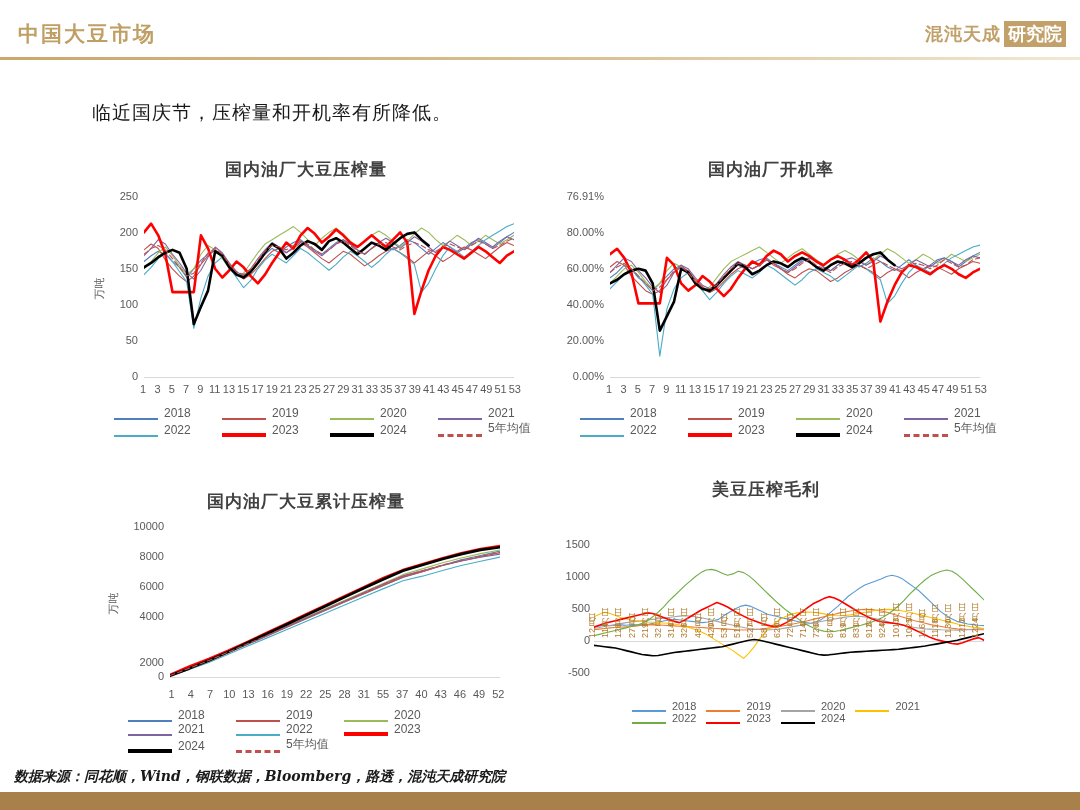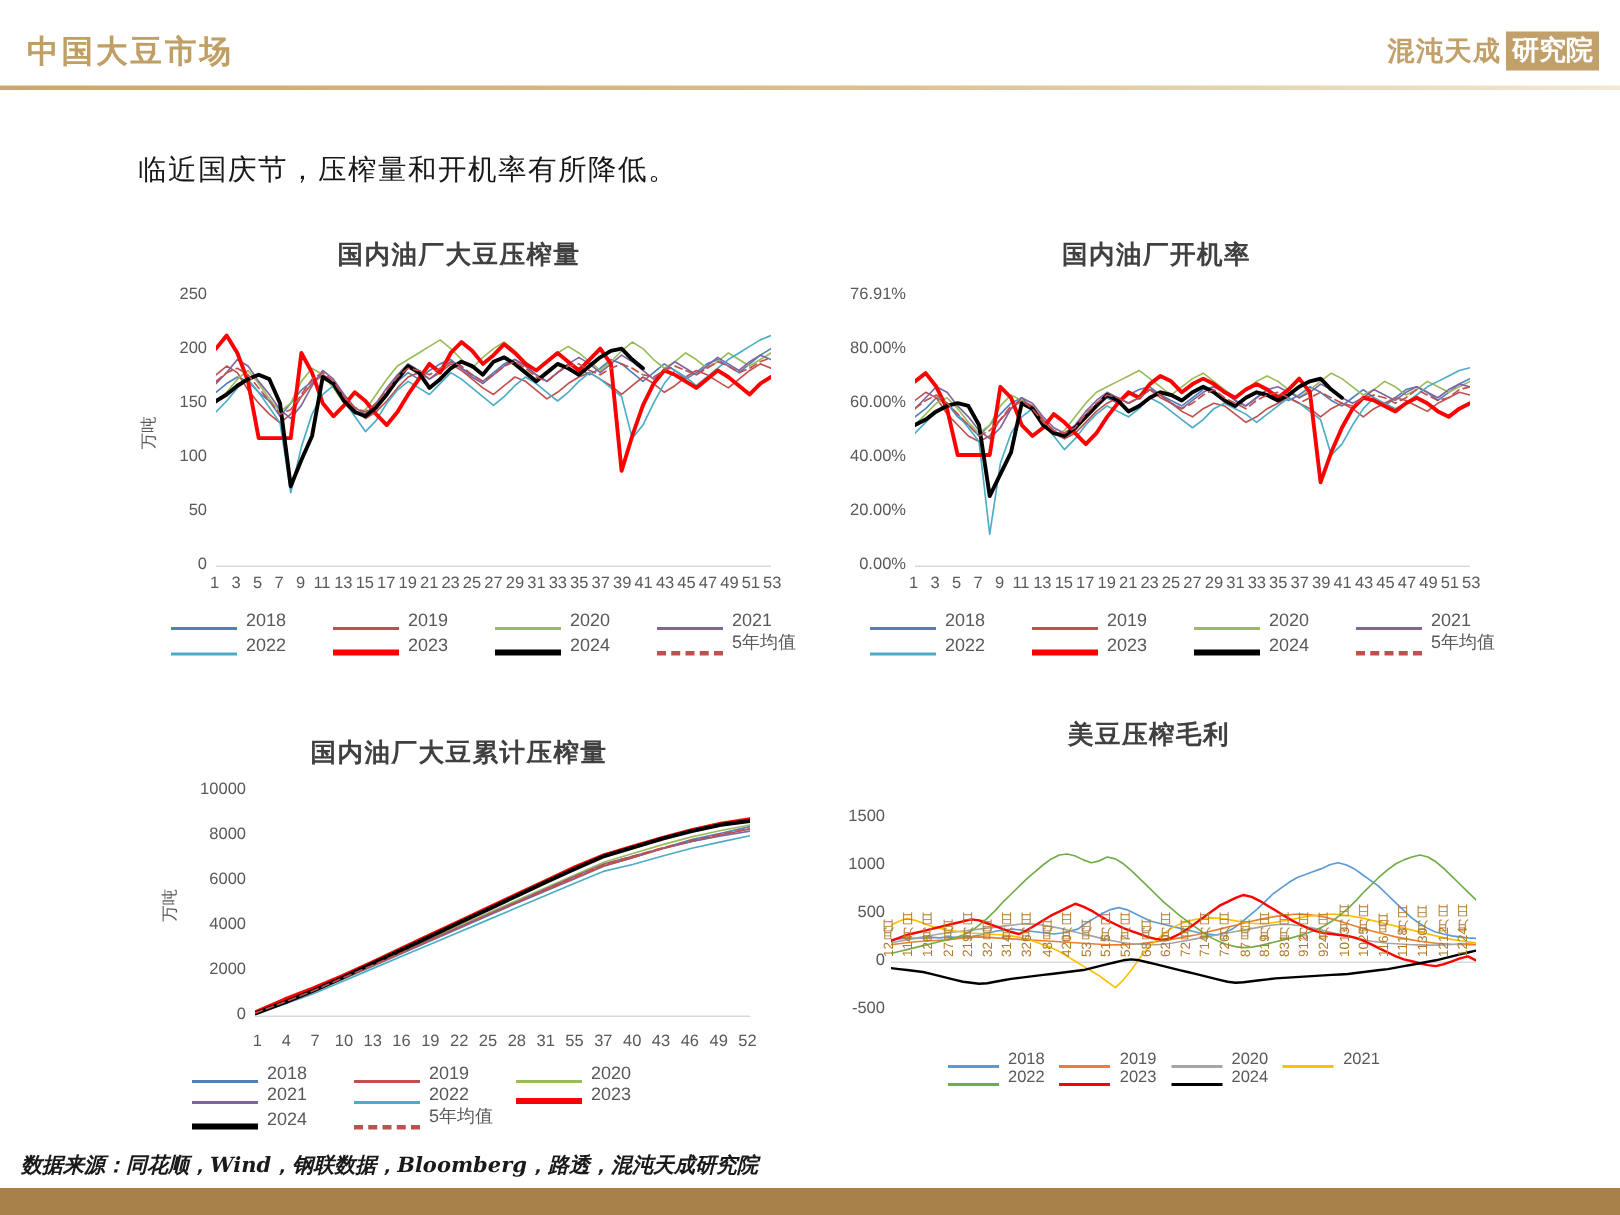--- a/index.html
+++ b/index.html
@@ -297,21 +297,21 @@
   <div class="panel-title">国内油厂大豆累计压榨量</div>
 
   <div class="plot-wrap" style="position:absolute; left:0; top:36px; width:420px; height:160px;">
     <div class="ylabel" style="left:-8px; top:70px; width:50px; text-align:center;">万吨</div>
 
     <div style="position:absolute; left:10px; top:0; width:58px; height:150px;">
       <div class="ytick" style="top:0px;">10000</div>
       <div class="ytick" style="top:30px;">8000</div>
       <div class="ytick" style="top:60px;">6000</div>
       <div class="ytick" style="top:90px;">4000</div>
-      <div class="ytick" style="top:120px;">2000</div>
+      <div class="ytick" style="top:136px;">2000</div>
       <div class="ytick" style="top:150px;">0</div>
     </div>
 
     <svg id="svg-c2" width="330" height="152" viewBox="0 0 330 152" style="position:absolute; left:74px; top:0;">
         <path d="M0.00,149.57 L19.41,142.27 L38.82,134.98 L58.24,126.77 L77.65,118.56 L97.06,110.05 L116.47,101.54 L135.88,93.02 L155.29,84.51 L174.71,76.00 L194.12,67.79 L213.53,59.58 L232.94,51.38 L252.35,45.60 L271.76,39.52 L291.18,33.74 L310.59,29.49 L330.00,25.08" fill="none" stroke="#4e80bd" stroke-width="1.1" stroke-linejoin="round" stroke-linecap="round"></path>
         <path d="M0.00,149.42 L19.41,141.97 L38.82,134.67 L58.24,126.46 L77.65,118.10 L97.06,109.74 L116.47,101.08 L135.88,92.42 L155.29,83.90 L174.71,75.70 L194.12,67.49 L213.53,59.28 L232.94,51.07 L252.35,45.60 L271.76,39.82 L291.18,34.96 L310.59,30.70 L330.00,26.60" fill="none" stroke="#c0504d" stroke-width="1.1" stroke-linejoin="round" stroke-linecap="round"></path>
         <path d="M0.00,149.72 L19.41,142.58 L38.82,134.98 L58.24,126.46 L77.65,117.80 L97.06,108.98 L116.47,100.17 L135.88,91.35 L155.29,82.69 L174.71,74.18 L194.12,65.66 L213.53,57.15 L232.94,48.64 L252.35,42.86 L271.76,37.09 L291.18,31.92 L310.59,27.66 L330.00,24.02" fill="none" stroke="#9bbb59" stroke-width="1.1" stroke-linejoin="round" stroke-linecap="round"></path>
         <path d="M0.00,149.42 L19.41,141.82 L38.82,134.06 L58.24,125.86 L77.65,117.50 L97.06,109.14 L116.47,100.62 L135.88,92.11 L155.29,83.60 L174.71,75.09 L194.12,66.58 L213.53,58.06 L232.94,49.86 L252.35,44.69 L271.76,39.52 L291.18,34.96 L310.59,31.31 L330.00,28.12" fill="none" stroke="#8064a2" stroke-width="1.1" stroke-linejoin="round" stroke-linecap="round"></path>
         <path d="M0.00,149.87 L19.41,143.49 L38.82,136.50 L58.24,128.29 L77.65,120.08 L97.06,111.87 L116.47,103.66 L135.88,95.46 L155.29,87.25 L174.71,79.04 L194.12,70.83 L213.53,62.62 L232.94,54.72 L252.35,50.16 L271.76,44.69 L291.18,39.52 L310.59,35.26 L330.00,31.16" fill="none" stroke="#4bacc6" stroke-width="1.1" stroke-linejoin="round" stroke-linecap="round"></path>
         <path d="M0.00,148.96 L19.41,140.45 L38.82,132.85 L58.24,124.64 L77.65,115.82 L97.06,106.70 L116.47,97.58 L135.88,88.46 L155.29,79.34 L174.71,70.22 L194.12,61.10 L213.53,51.98 L232.94,44.08 L252.35,38.30 L271.76,32.53 L291.18,27.36 L310.59,23.10 L330.00,20.06" fill="none" stroke="#ff0000" stroke-width="2.6" stroke-linejoin="round" stroke-linecap="round"></path>

